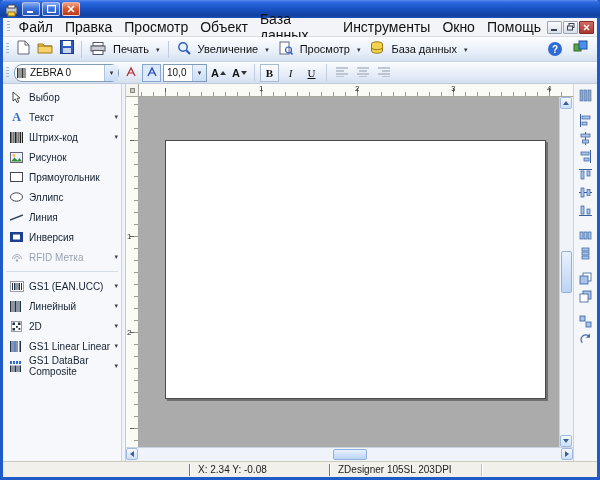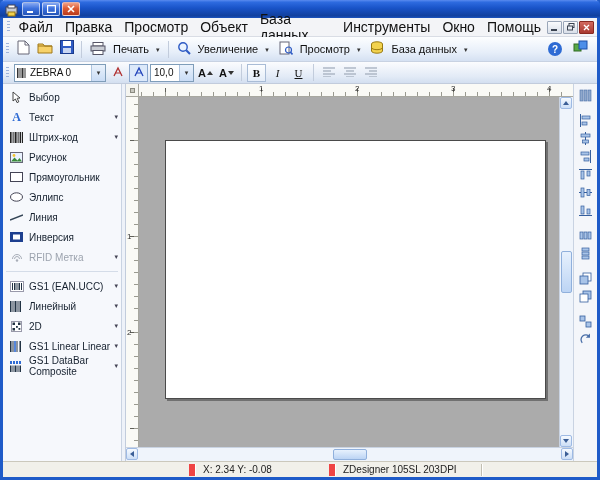--- a/index.html
+++ b/index.html
@@ -38,21 +38,21 @@
   .sep { width:1px; height:17px; background:#C2CCDC; margin:0 3px; flex:0 0 1px; }
   .arr { font-size:7px; color:#333; line-height:1; }
   .right-cluster { margin-left:auto; display:flex; align-items:center; gap:3px; padding-right:4px; }
   .help-badge { width:14px; height:14px; border-radius:50%; background:#2E6BD4; color:#fff; font-weight:bold;
     font-size:10px; display:flex; align-items:center; justify-content:center; }
   
   .combo { display:flex; align-items:center; height:18px; background:#fff; border:1px solid #7F9DB9; }
   .combo .cval { flex:1; font-size:10px; padding:0 3px; color:#111; white-space:nowrap; overflow:hidden; }
   .combo .cbtn { width:14px; height:16px; display:flex; align-items:center; justify-content:center;
     background:linear-gradient(180deg,#EAF2FC,#C9DCF5); border-left:1px solid #AEC4DE; }
-  .font-combo { width:92px; }
+  .font-combo { width:105px;border-radius:8px; }
   .size-combo { width:44px; }
   .fbtn { width:19px; height:18px; display:flex; align-items:center; justify-content:center;
     font-size:11px; color:#111; border:1px solid transparent; }
   .fbtn.pressed { border:1px solid #89A6CC; background:#DCE9FA; }
   .fbtn.raised  { border:1px solid #A9BCD6; background:linear-gradient(180deg,#FDFEFF,#E3ECF8); }
   .bold-l { font-weight:bold; font-family:"Liberation Serif",serif; }
   .ital-l { font-style:italic; font-family:"Liberation Serif",serif; }
   .und-l  { text-decoration:underline; font-family:"Liberation Serif",serif; }
   .a-letter { font-size:11px; font-weight:bold; color:#111; }
   .tri-up   { width:0; height:0; border-left:3px solid transparent; border-right:3px solid transparent; border-bottom:4px solid #333; margin-left:1px; }
@@ -107,21 +107,21 @@
   .tri.down  { border-left:3px solid transparent; border-right:3px solid transparent; border-top:4px solid #3B5E96; }
   
   .right-toolbar { width:24px; flex:0 0 24px; background:#F4F6FA; border-left:1px solid #C9D3E2;
     display:flex; flex-direction:column; align-items:center; padding-top:4px; gap:1px; }
   .rt-btn { width:19px; height:17px; display:flex; align-items:center; justify-content:center; }
   .rt-gap { height:6px; flex:0 0 6px; }
   
   .statusbar { height:16px; flex:0 0 16px; background:#F1F0EA; border-top:1px solid #CBC8BC;
     display:flex; align-items:center; font-size:10px; color:#222; }
   .sb-spacer { width:186px; flex:0 0 186px; height:100%; }
-  .sb-sec { height:12px; border-left:6px solid #ef4444; box-shadow:inset 1px 0 0 #fff;
+  .sb-sec { height:12px; border-left:1px solid #ef4444; box-shadow:inset 1px 0 0 #fff;
     display:flex; align-items:center; padding:0 8px; white-space:nowrap; }
   .sb-coords { width:140px; flex:0 0 140px; }
   .sb-printer { width:152px; flex:0 0 152px; }
   .sb-rest { flex:1; height:12px; border-left:1px solid #C2BFB2; box-shadow:inset 1px 0 0 #fff; }
 </style>
 </head>
 <body>
 
 <div class="window">
 

